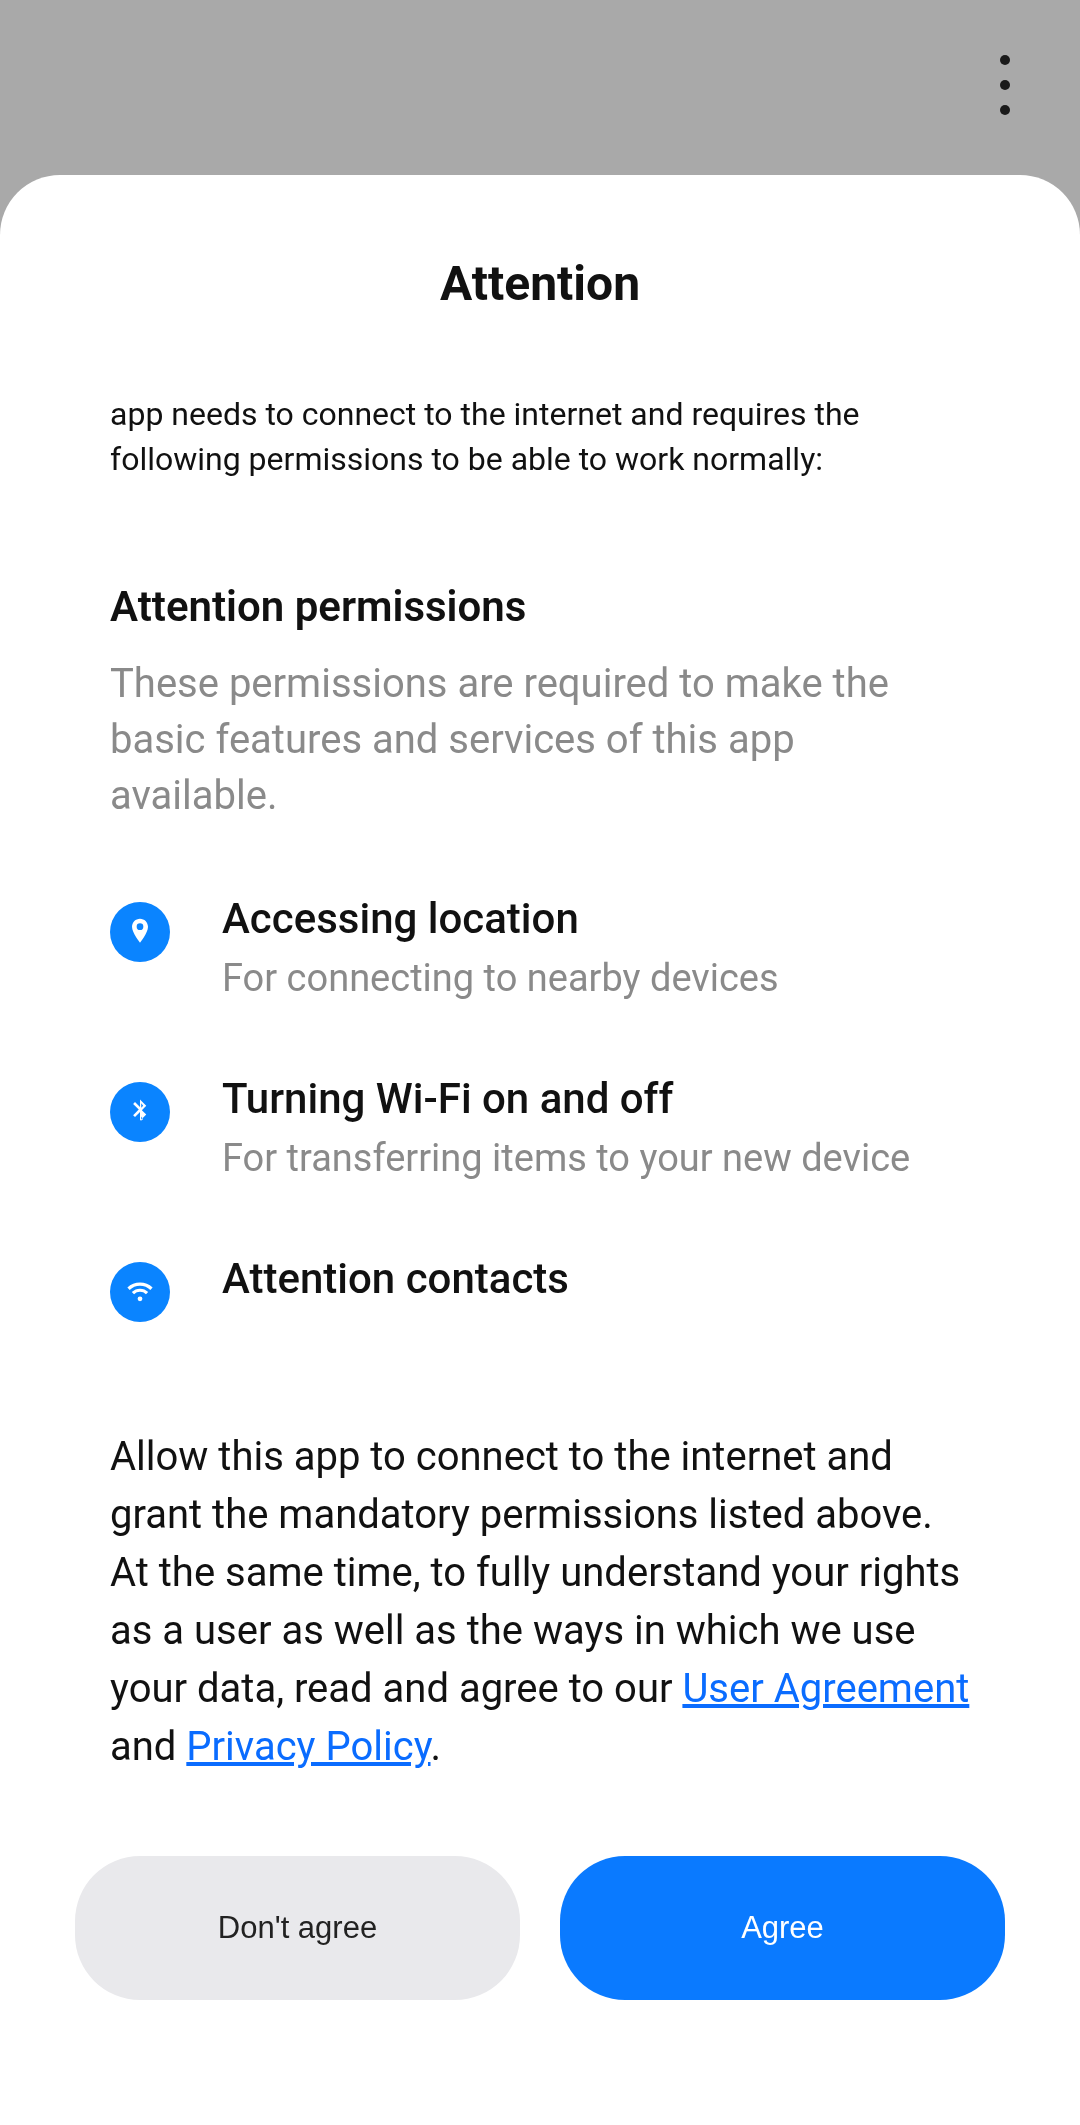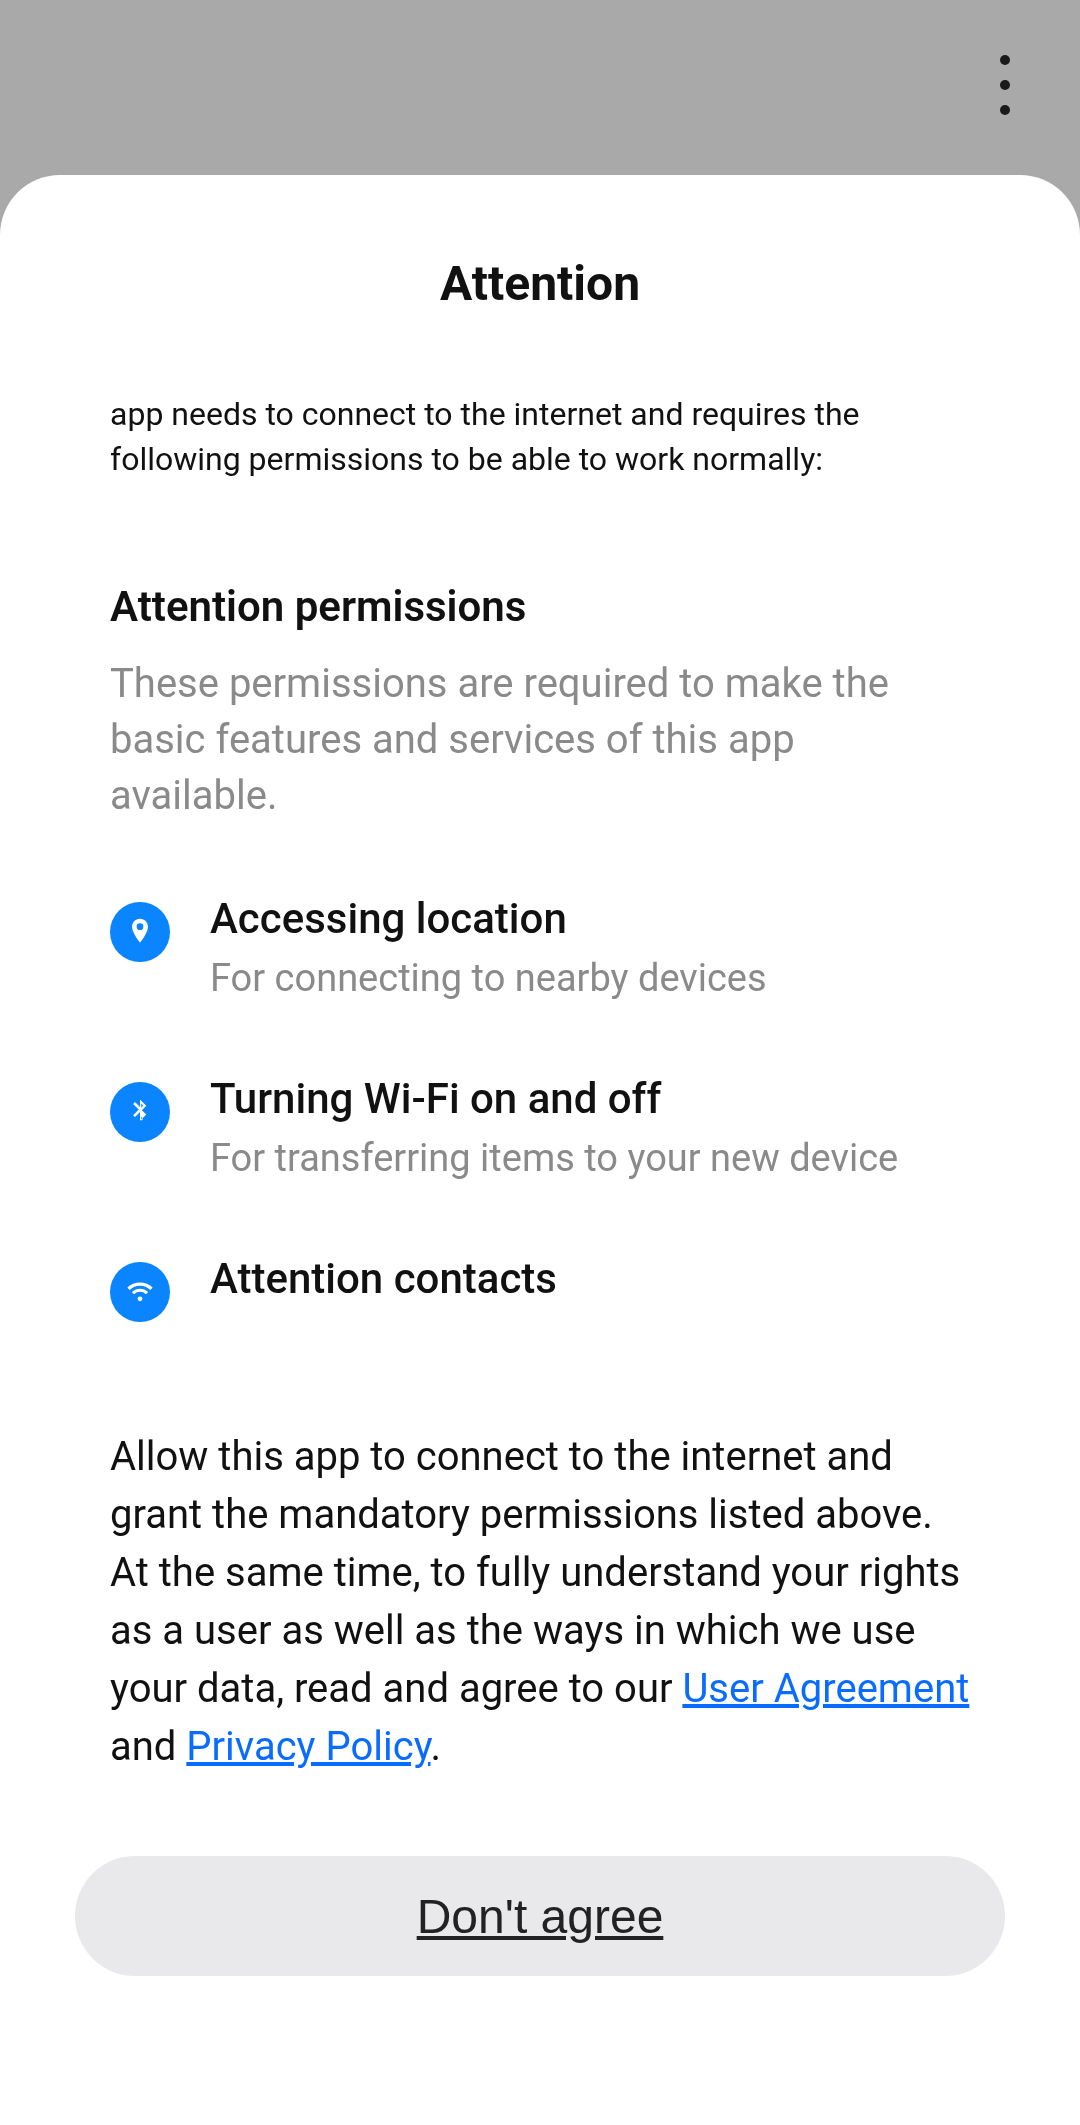--- a/index.html
+++ b/index.html
@@ -63,21 +63,21 @@
   }
   .section-desc {
     font-size: 40px;
     line-height: 1.4;
     color: #8a8a8a;
     margin-bottom: 70px;
   }
   .perm-item {
     display: flex;
     align-items: flex-start;
-    gap: 40px;
+    gap: 52px;
     margin-bottom: 70px;
   }
   .perm-icon {
     width: 60px;
     height: 60px;
     border-radius: 50%;
     background: #0a84ff;
     display: flex;
     align-items: center;
     justify-content: center;
@@ -110,27 +110,26 @@
   }
   .buttons {
     display: flex;
     gap: 40px;
     padding: 0;
     margin-left: -35px;
     margin-right: -35px;
   }
   .btn {
     flex: 1;
-    height: 120px;
+    height: 144px;
     border-radius: 65px;
     border: none;
-    font-size: 48px;
+    font-size: 31px;
     font-weight: 500;
     cursor: pointer;
-    text-decoration: underline;
   }
   .btn-secondary {
     background: #e9e9ec;
     color: #222;
   }
   .btn-primary {
     background: #0a7aff;
     color: #fff;
   }
 </style>
@@ -187,15 +186,16 @@
     </div>
   </div>
 
   <p class="footer-text">
     <span>Allow this app to connect to the internet and grant the mandatory permissions listed above.</span><br>
     <span>At the same time, to fully understand your rights as a user as well as the ways in which we use your data, read and agree to our </span><a href="#">User Agreement</a><span> and </span><a href="#">Privacy Policy</a><span>.</span>
   </p>
 
   <div class="buttons">
     <button class="btn btn-secondary">Don't agree</button>
+    <button class="btn btn-primary">Agree</button>
   </div>
 
 </div>
 
 </body></html>

